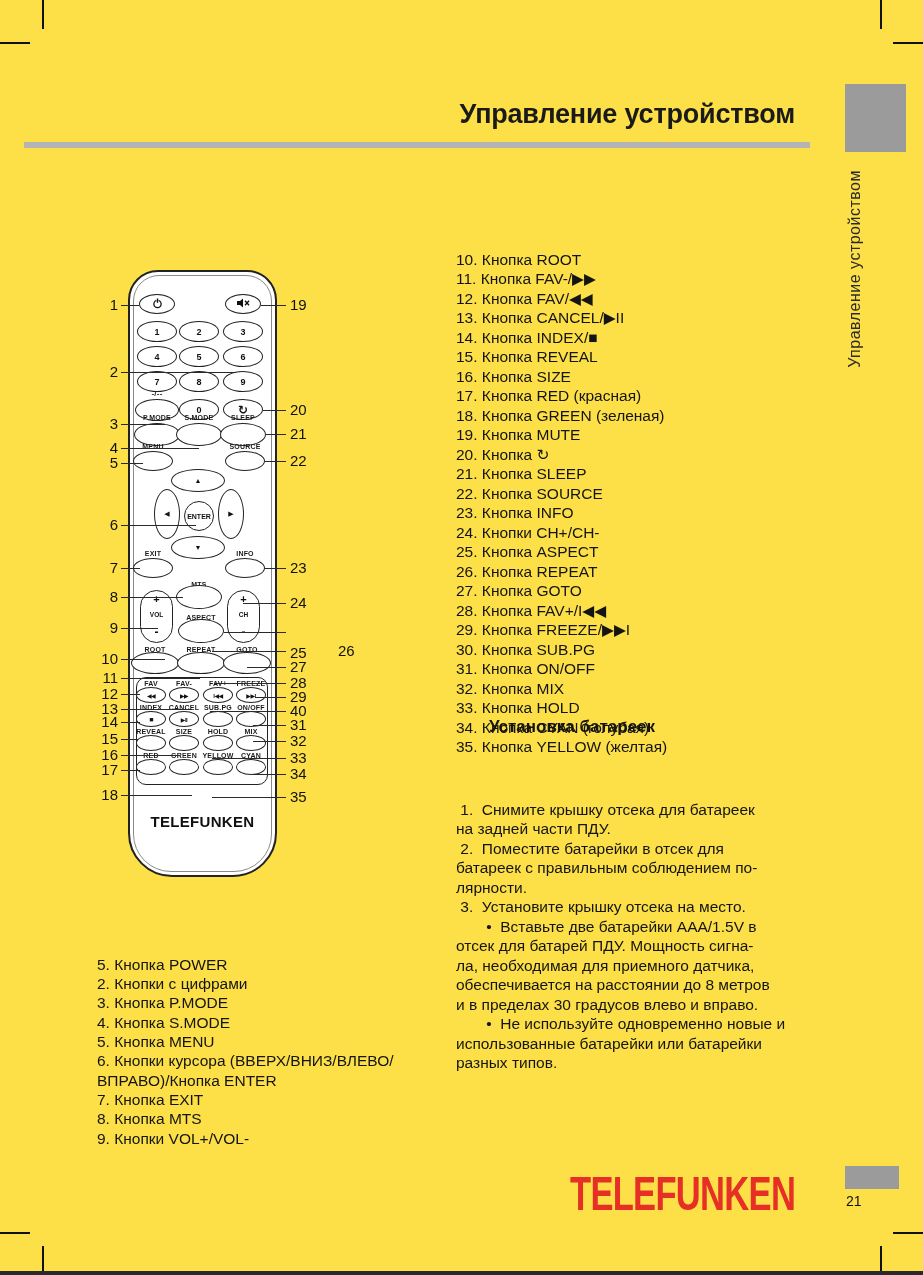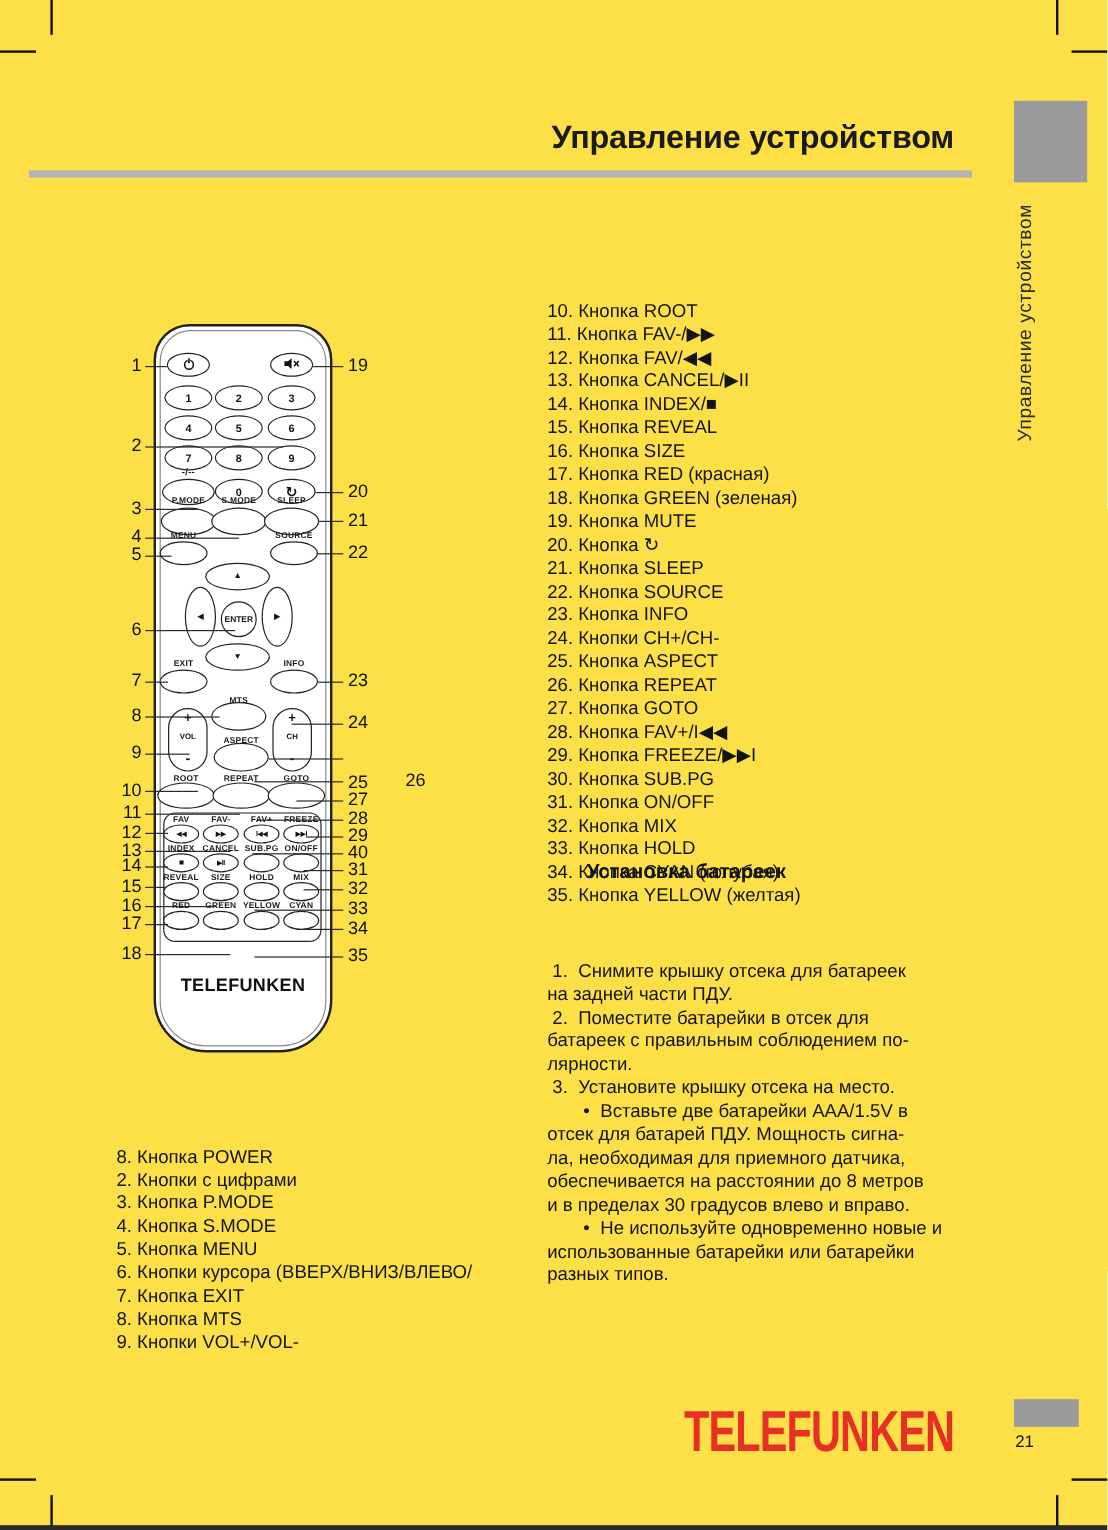--- a/index.html
+++ b/index.html
@@ -299,19 +299,19 @@
     
   <div>10. Кнопка ROOT</div><div>11. Кнопка FAV-/▶▶</div><div>12. Кнопка FAV/◀◀</div><div>13. Кнопка CANCEL/▶II</div><div>14. Кнопка INDEX/■</div><div>15. Кнопка REVEAL</div><div>16. Кнопка SIZE</div><div>17. Кнопка RED (красная)</div><div>18. Кнопка GREEN (зеленая)</div><div>19. Кнопка MUTE</div><div>20. Кнопка ↻</div><div>21. Кнопка SLEEP</div><div>22. Кнопка SOURCE</div><div>23. Кнопка INFO</div><div>24. Кнопки CH+/CH-</div><div>25. Кнопка ASPECT</div><div>26. Кнопка REPEAT</div><div>27. Кнопка GOTO</div><div>28. Кнопка FAV+/I◀◀</div><div>29. Кнопка FREEZE/▶▶I</div><div>30. Кнопка SUB.PG</div><div>31. Кнопка ON/OFF</div><div>32. Кнопка MIX</div><div>33. Кнопка HOLD</div><div>34. Кнопка CYAN (голубая)</div><div>35. Кнопка YELLOW (желтая)</div></div>
 
   <div class="bat-head">Установка батареек</div>
   <div class="txt" style="left:456px;top:741px;">
     
   <div> 1.  Снимите крышку отсека для батареек</div><div>на задней части ПДУ.</div><div> 2.  Поместите батарейки в отсек для</div><div>батареек с правильным соблюдением по-</div><div>лярности.</div><div> 3.  Установите крышку отсека на место.</div><div>       •  Вставьте две батарейки AAA/1.5V в</div><div>отсек для батарей ПДУ. Мощность сигна-</div><div>ла, необходимая для приемного датчика,</div><div>обеспечивается на расстоянии до 8 метров</div><div>и в пределах 30 градусов влево и вправо.</div><div>       •  Не используйте одновременно новые и</div><div>использованные батарейки или батарейки</div><div>разных типов.</div></div>
 
   <div class="txt" style="left:97px;top:897px;line-height:19.3px;">
     
-  <div>8. Кнопка POWER</div><div>2. Кнопки с цифрами</div><div>3. Кнопка P.MODE</div><div>4. Кнопка S.MODE</div><div>5. Кнопка MENU</div><div>6. Кнопки курсора (ВВЕРХ/ВНИЗ/ВЛЕВО/</div><div>7. Кнопка EXIT</div><div>8. Кнопка MTS</div><div>9. Кнопки VOL+/VOL-</div></div>
+  <div>5. Кнопка POWER</div><div>2. Кнопки с цифрами</div><div>3. Кнопка P.MODE</div><div>4. Кнопка S.MODE</div><div>5. Кнопка MENU</div><div>6. Кнопки курсора (ВВЕРХ/ВНИЗ/ВЛЕВО/</div><div>ВПРАВО)/Кнопка ENTER</div><div>7. Кнопка EXIT</div><div>8. Кнопка MTS</div><div>9. Кнопки VOL+/VOL-</div></div>
 
   <div class="flogo" style="color:#e63026;">TELEFUNKEN</div>
   <div class="tab" style="left:845px;top:1166px;width:54px;height:23px;background:#9b9b9b;"></div>
   <div class="pnum">21</div>
 
 </div>
 
 </body></html>

